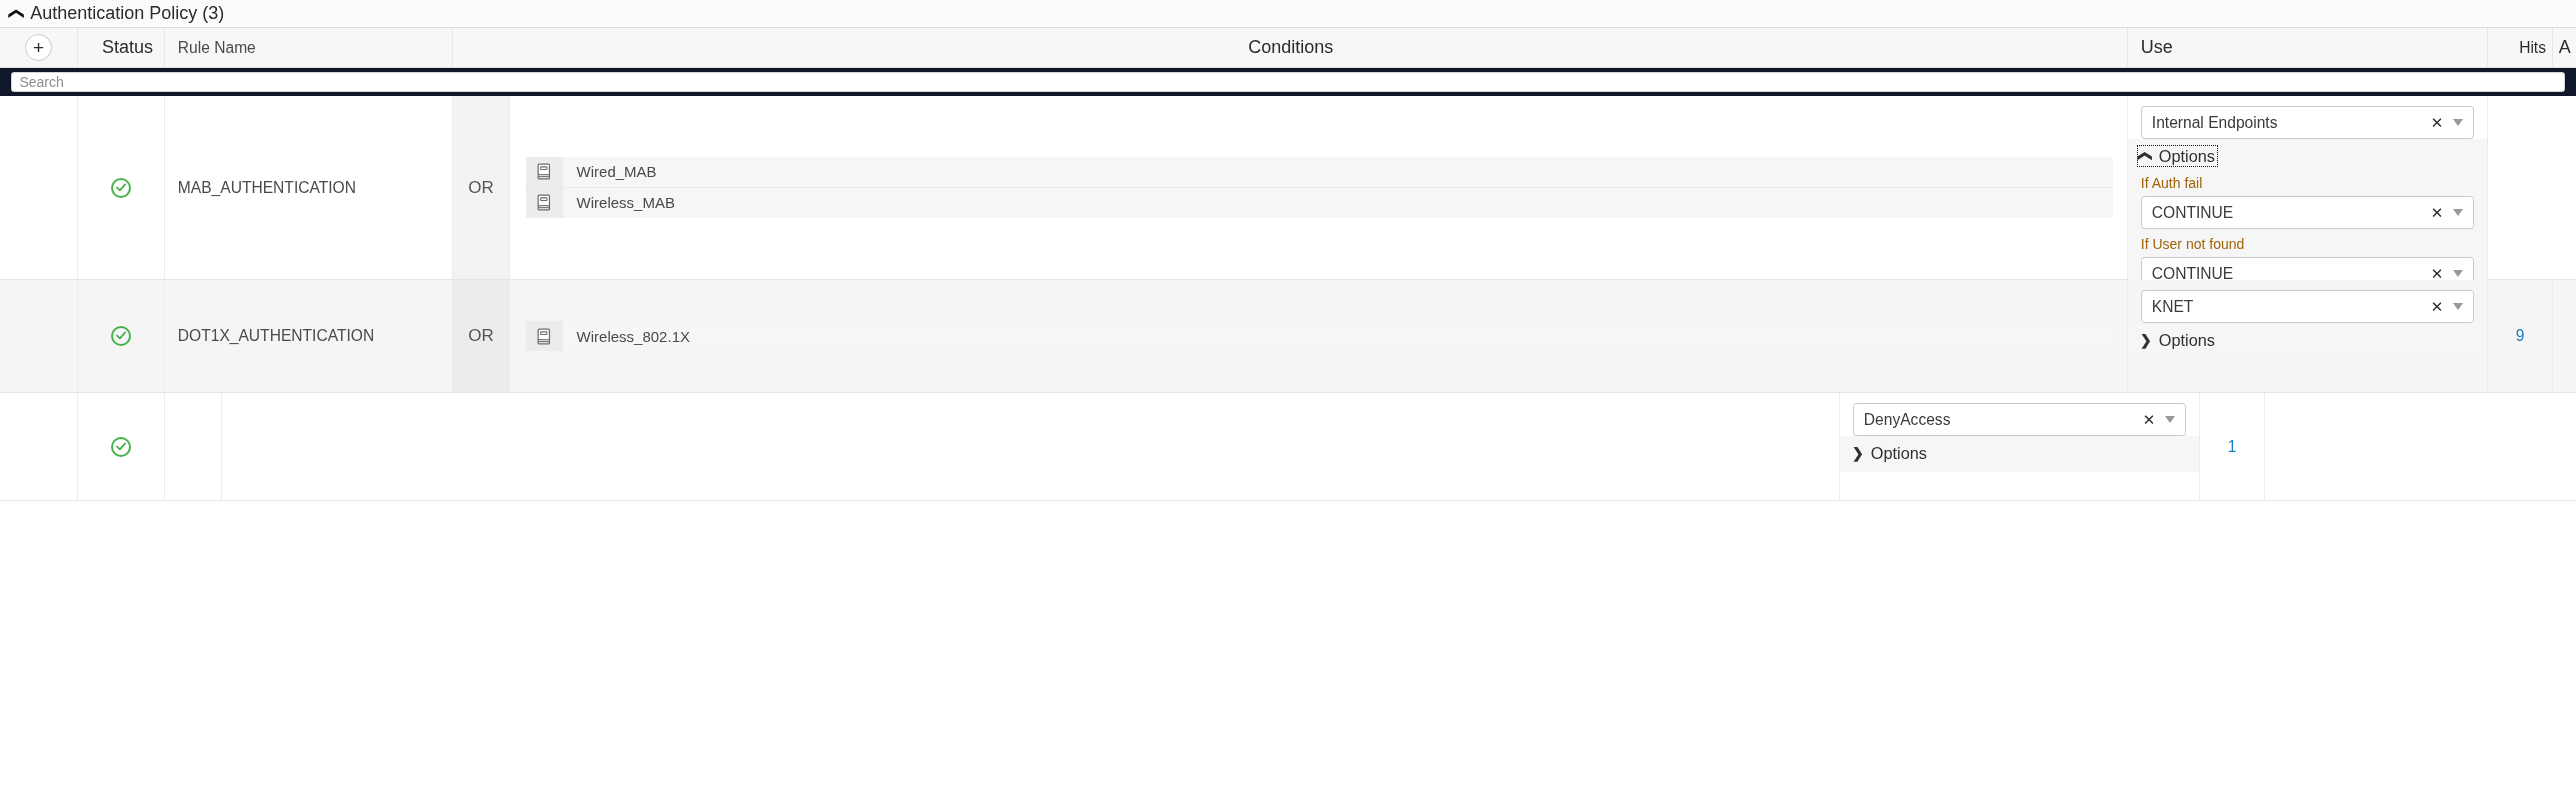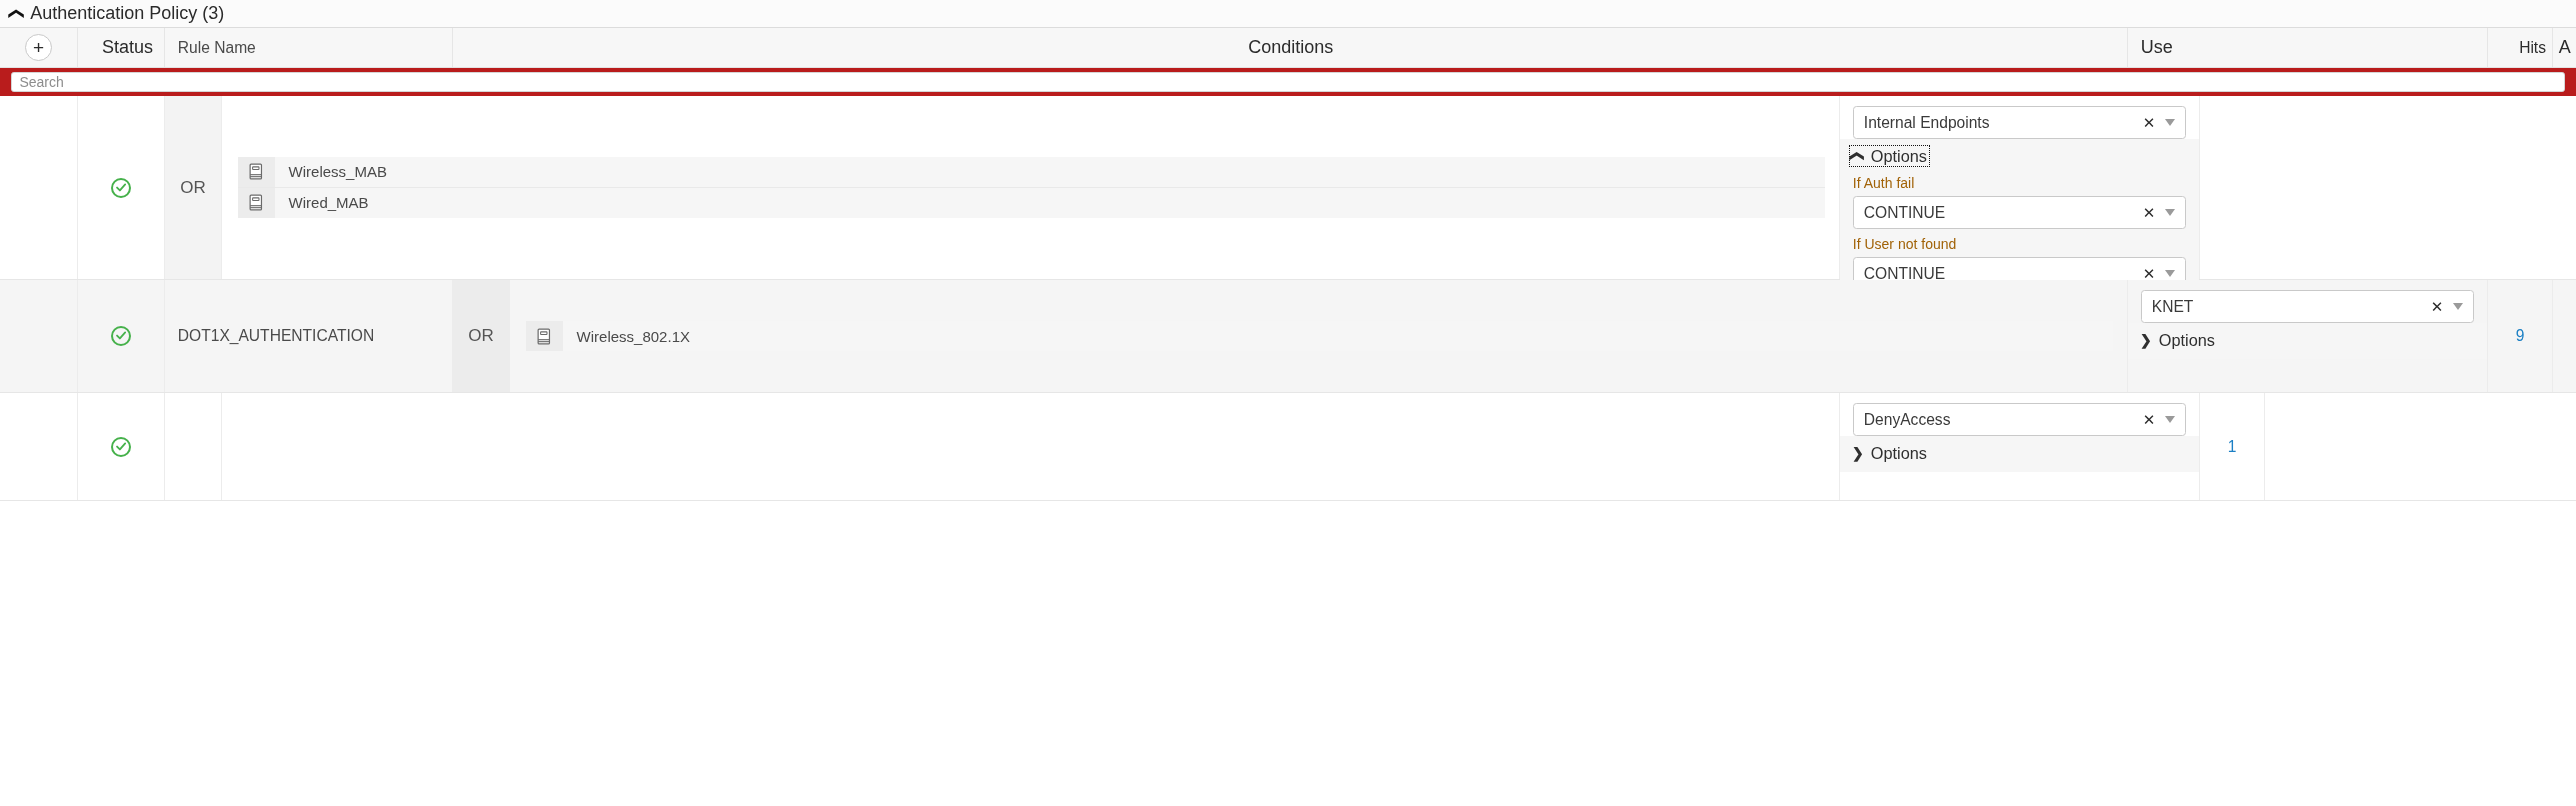--- a/index.html
+++ b/index.html
@@ -63,21 +63,21 @@
     border: 0.7px solid #c9c9c9;
     background: #ffffff;
     display: flex; align-items: center; justify-content: center;
     font-size: 19px; line-height: 1; color: #2b2b2b;
     cursor: pointer;
   }
 
   
   .search-row {
     height: 28px;
-    background: #b91c1c;
+    background: #0f172a;
     display: flex;
     align-items: center;
     padding: 0 11.4px;
   }
   .search-input {
     flex: 1;
     height: 20.6px;
     border: 0.7px solid #d5d5d5;
     border-radius: 2.8px;
     background: #ffffff;
@@ -232,44 +232,45 @@
 
 <div class="rule-row plain" style="height:184px;">
   <div class="cell c-drag"></div>
   <div class="cell c-status">
     <span class="status-ok">
       <svg width="10.6" height="9.2" viewBox="0 0 15 13">
           <path d="M1.5 6.5 L5.5 10.5 L13 2" stroke="#46b14b" stroke-width="2.6" fill="none" stroke-linecap="round" stroke-linejoin="round"></path>
         </svg>
     </span>
   </div>
+  <div class="cell c-rule">MAB_AUTHENTICATION</div>
   <div class="cell c-or">OR</div>
   <div class="cell c-cond">
     <div class="cond-list">
       <div class="cond-pill">
         <span class="cond-icon">
           <svg width="15.6" height="17" viewBox="0 0 22 24">
             <rect x="3" y="1.5" width="16" height="21" rx="1.4" fill="#fff" stroke="#6a6a6a" stroke-width="1.7"></rect>
             <rect x="6.5" y="5.5" width="9" height="3.6" rx="0.7" fill="#fff" stroke="#6a6a6a" stroke-width="1.5"></rect>
             <line x1="3" y1="16.5" x2="19" y2="16.5" stroke="#6a6a6a" stroke-width="1.6"></line>
             <line x1="3" y1="19.3" x2="19" y2="19.3" stroke="#6a6a6a" stroke-width="1.6"></line>
           </svg>
         </span>
-        <span class="cond-label">Wireless_MAB</span>
+        <span class="cond-label">Wired_MAB</span>
       </div>
       <div class="cond-pill">
         <span class="cond-icon">
           <svg width="15.6" height="17" viewBox="0 0 22 24">
             <rect x="3" y="1.5" width="16" height="21" rx="1.4" fill="#fff" stroke="#6a6a6a" stroke-width="1.7"></rect>
             <rect x="6.5" y="5.5" width="9" height="3.6" rx="0.7" fill="#fff" stroke="#6a6a6a" stroke-width="1.5"></rect>
             <line x1="3" y1="16.5" x2="19" y2="16.5" stroke="#6a6a6a" stroke-width="1.6"></line>
             <line x1="3" y1="19.3" x2="19" y2="19.3" stroke="#6a6a6a" stroke-width="1.6"></line>
           </svg>
         </span>
-        <span class="cond-label">Wired_MAB</span>
+        <span class="cond-label">Wireless_MAB</span>
       </div>
     </div>
   </div>
   <div class="cell c-use">
     <div class="use-wrap">
       <div class="select-box">
         <span class="select-value">Internal Endpoints</span>
         <span class="sel-x">✕</span>
         <span class="sel-caret"></span>
       </div>

